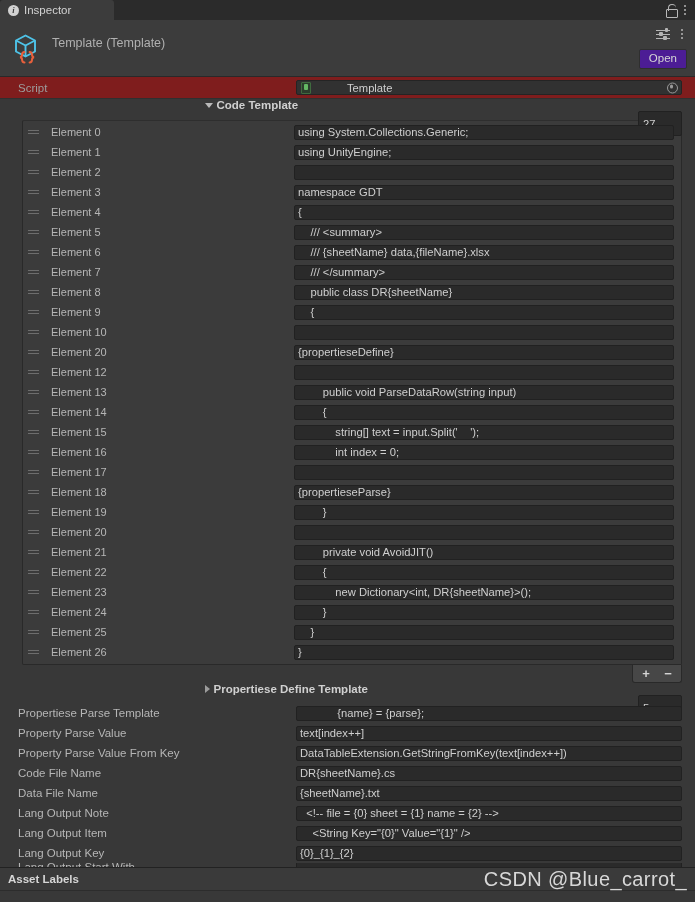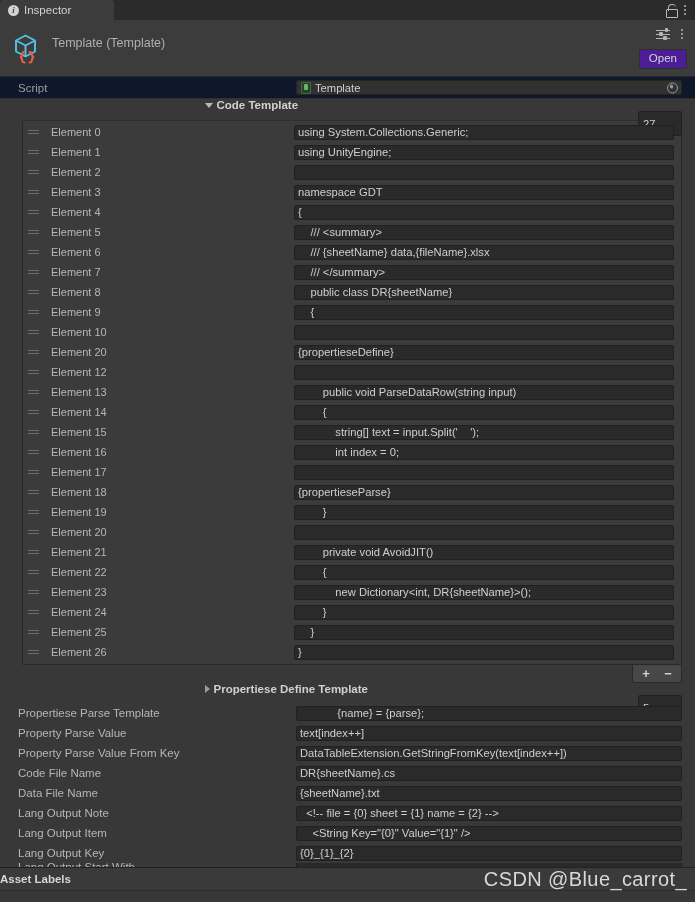--- a/index.html
+++ b/index.html
@@ -100,40 +100,40 @@
 
   .field {
     flex: 1 1 auto; margin-right: 13px;
     height: 15px; box-sizing: border-box;
     background: #2a2a2a; border: 1px solid #212121; border-radius: 2px;
     display: flex; align-items: center;
     padding: 0 3px;
     font-size: 11.2px; color: #cfcfcf;
     white-space: pre; overflow: hidden;
   }
-  .field.objfield { background: #313131; border-color: #242424; justify-content: flex-start; position: relative; padding-left: 4px; }
+  .field.objfield { background: #313131; border-color: #242424; justify-content: flex-start; position: relative; padding-left: 4px; gap: 32px; }
   .cs-ic {
     width: 8px; height: 10px; background: #2c3d2c; border: 1px solid #3f6b3f;
     border-radius: 1px; margin-right: 4px; flex: none; position: relative;
   }
   .cs-ic::after {
     content: ""; position: absolute; left: 1.5px; top: 1.5px;
     width: 4px; height: 6px; background: #64b864; border-radius: 1px;
   }
   .obj-picker {
     position: absolute; right: 3px; top: 50%; transform: translateY(-50%);
     width: 9px; height: 9px; border: 1.3px solid #9a9a9a; border-radius: 50%;
   }
   .obj-picker::after {
     content: ""; position: absolute; left: 1.8px; top: 1.8px;
     width: 3.4px; height: 3.4px; background: #9a9a9a; border-radius: 50%;
   }
 
   
-  .script-row { background: #0f172a; border-bottom: 1px solid #303030; height: 21px; }
+  .script-row { background: #7f1d1d; border-bottom: 1px solid #303030; height: 21px; }
   .script-row .row-label { color: #9d9d9d; }
 
   
   .foldout-row { height: 19px; flex-direction: column; }
   .foldout-row .row-label {
     padding-left: 5px; display: flex; align-items: center; gap: 4px;
     font-weight: bold; color: #d0d0d0; font-size: 11.5px;
   }
   .tri {
     width: 0; height: 0; flex: none;
@@ -198,21 +198,21 @@
   }
 
   
   .labels-bar {
     position: absolute; left: 0; bottom: 0; width: 695px;
     height: 34px; background: #393939;
     border-top: 1px solid #222;
   }
   .labels-inner {
     height: 22px; display: flex; align-items: center;
-    border-bottom: 1px solid #2c2c2c;
+    padding-left: 8px; border-bottom: 1px solid #2c2c2c;
     background: #3a3a3a;
   }
   .labels-title { font-size: 11.5px; color: #d6d6d6; font-weight: bold; }
   .watermark {
     margin-left: auto; padding-right: 8px;
     font-size: 20px; color: #d8d8d8; letter-spacing: .4px;
   }
   .labels-bottom { height: 11px; background: #383838; }
   .clipped-row { height: 8px; overflow: hidden; position: relative; }
 </style>

